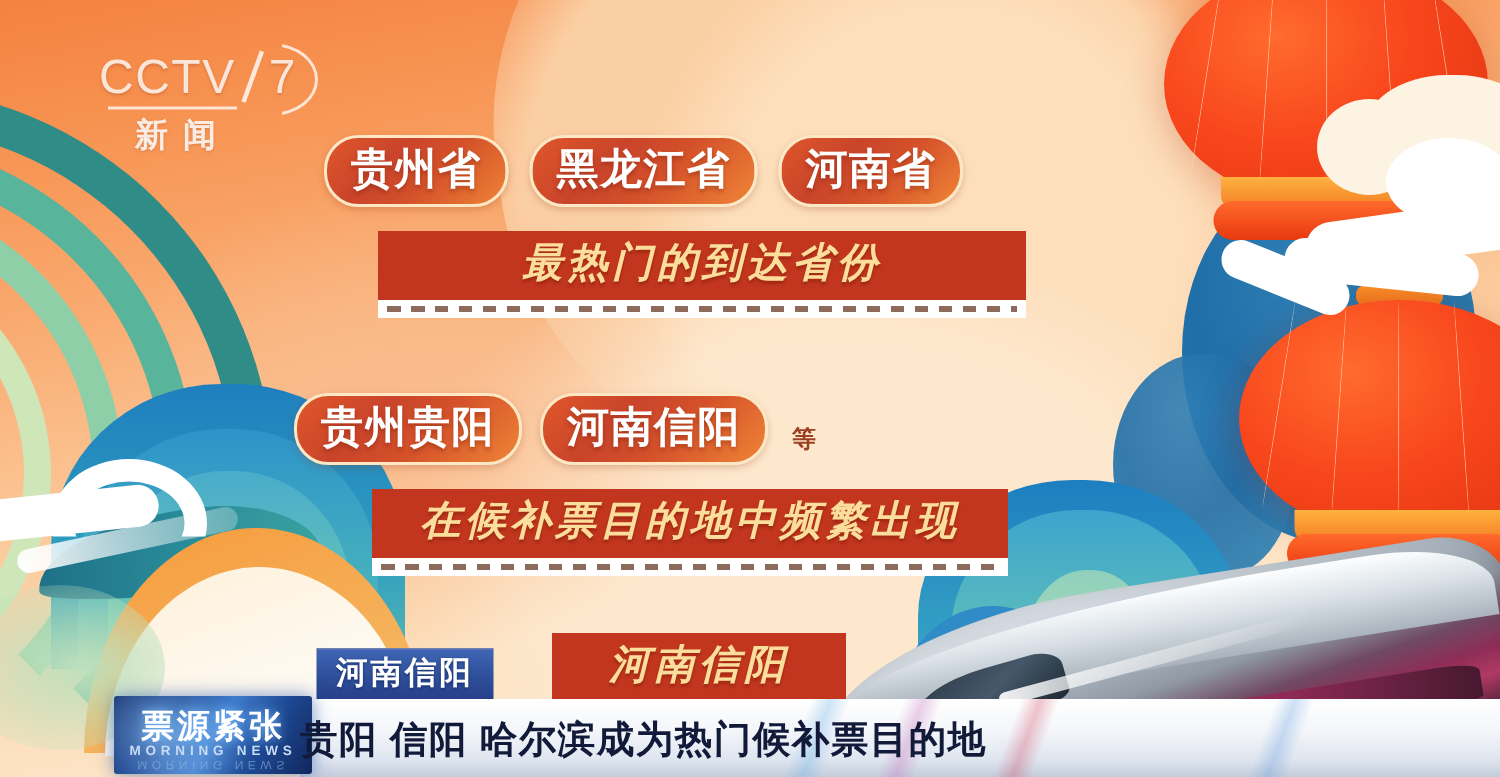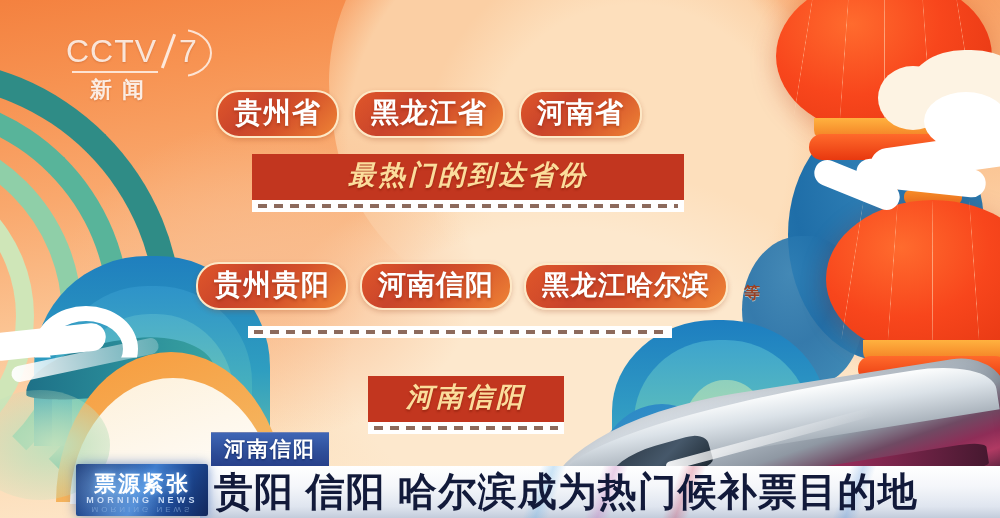--- a/index.html
+++ b/index.html
@@ -243,22 +243,22 @@
     display:flex;align-items:center;
   }
   #headline-bar .shine{
     position:absolute;inset:0;overflow:hidden;pointer-events:none;
   }
   #headline-bar .shine i{
     position:absolute;top:-10px;height:80px;width:26px;transform:skewX(-20deg);
   }
   #headline{
     position:relative;
-    font-size:39px;font-weight:bold;color:#121a3a;
-    letter-spacing:1px;white-space:nowrap;margin-left:14px;z-index:2;
+    font-size:25px;font-weight:bold;color:#121a3a;
+    letter-spacing:1px;white-space:nowrap;z-index:2;
   }
 
   #program-logo{
     position:absolute;left:76px;bottom:2px;width:132px;height:52px;
     background:linear-gradient(120deg,#14306e 0%,#1f4a96 28%,#3f7ccd 50%,#1d4791 74%,#11275c 100%);
     border-radius:2px;
     box-shadow:0 0 12px rgba(30,80,170,.6);
     overflow:hidden;
   }
   #program-logo .glow{
@@ -411,27 +411,27 @@
 
     <div class="gap"></div>
 
     <div class="pill-row r2">
       <div class="pill">
         <span>贵州贵阳</span>
       </div>
       <div class="pill">
         <span>河南信阳</span>
       </div>
-      <div class="pill wide">
-        <span>黑龙江哈尔滨</span>
-      </div>
       <div class="deng">等</div>
     </div>
 
     <div class="banner-wrap b2">
+      <div class="banner">
+        <span>在候补票目的地中频繁出现</span>
+      </div>
       <div class="dash">
           <i></i>
         </div>
     </div>
 
     <div class="gap-s"></div>
 
     <div class="banner-wrap b3">
       <div class="banner">
         <span>河南信阳</span>

